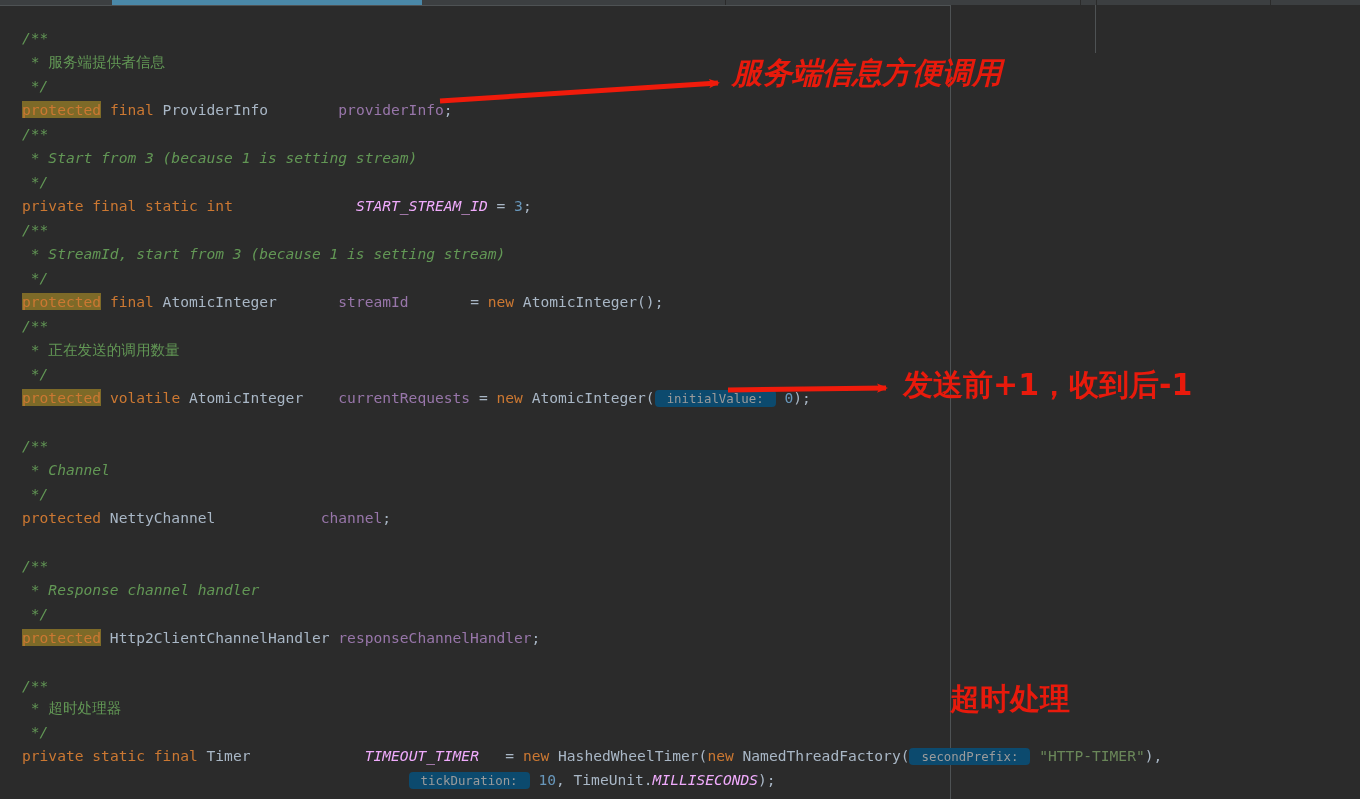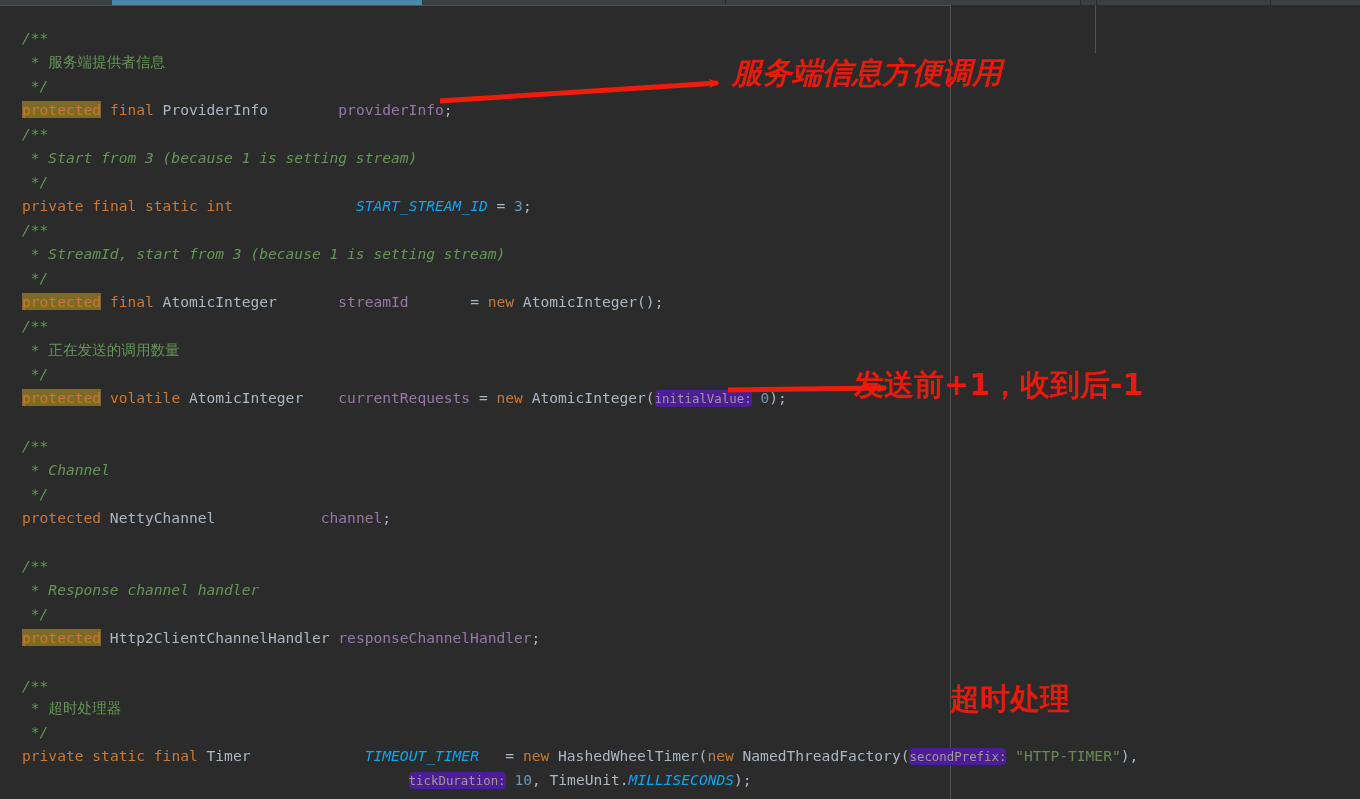--- a/index.html
+++ b/index.html
@@ -24,28 +24,28 @@
     white-space:pre;
   }
   .line{position:absolute;left:0;height:23.8px;padding-left:22px;white-space:pre;}
 
   
   .cm   {color:#629755;font-style:italic;}   
   .cmcn {color:#629755;font-family:"DejaVu Sans",sans-serif;font-style:normal;}
   .kw   {color:#cc7832;}                      
   .ty   {color:#a9b7c6;}                      
   .fld  {color:#9876aa;}                      
-  .sfld {color:#0ea5e9;font-style:italic;}    
+  .sfld {color:#f0abfc;font-style:italic;}    
   .num  {color:#6897bb;}
   .str  {color:#6a8759;}
   .pn   {color:#a9b7c6;}
   .hl   {background:#7d6a28;color:#cc7832;}   
   .hint {
-    background:#4c1d95;color:#9b9b9b;border-radius:4px;
-    padding:1px 0;font-size:12.4px;font-style:normal;
+    background:#0c4a6e;color:#9b9b9b;border-radius:4px;
+    padding:1px 12px;font-size:12.4px;font-style:normal;
   }
 
   
   .anno{
     position:absolute;color:#e81a0c;
     font-family:"DejaVu Sans","Liberation Sans",sans-serif;
     font-size:30px;font-weight:700;line-height:1;white-space:pre;
   }
   .arrow{position:absolute;}
 </style>
@@ -62,21 +62,21 @@
     <div class="topbar-sep" style="left:1270px;"></div>
   </div>
   <div class="editor-top-rule"></div>
   <div class="panel-vline" style="left:950px;top:5px;height:794px;"></div>
   <div class="panel-vline" style="left:1095px;top:5px;height:48px;"></div>
 
   <div class="code" id="code-area"><div class="line" style="top: 20px;"><span class="cm">/**</span></div><div class="line" style="top: 44px;"><span class="cm"> * </span><span class="cmcn">服务端提供者信息</span></div><div class="line" style="top: 68px;"><span class="cm"> */</span></div><div class="line" style="top: 92px;"><span class="hl">protected</span><span class="pn"> </span><span class="kw">final</span><span class="ty"> ProviderInfo        </span><span class="fld">providerInfo</span><span class="pn">;</span></div><div class="line" style="top: 116px;"><span class="cm">/**</span></div><div class="line" style="top: 140px;"><span class="cm"> * Start from 3 (because 1 is setting stream)</span></div><div class="line" style="top: 164px;"><span class="cm"> */</span></div><div class="line" style="top: 188px;"><span class="kw">private</span><span class="pn"> </span><span class="kw">final</span><span class="pn"> </span><span class="kw">static</span><span class="pn"> </span><span class="kw">int</span><span class="pn">              </span><span class="sfld">START_STREAM_ID</span><span class="pn"> = </span><span class="num">3</span><span class="pn">;</span></div><div class="line" style="top: 212px;"><span class="cm">/**</span></div><div class="line" style="top: 236px;"><span class="cm"> * StreamId, start from 3 (because 1 is setting stream)</span></div><div class="line" style="top: 260px;"><span class="cm"> */</span></div><div class="line" style="top: 284px;"><span class="hl">protected</span><span class="pn"> </span><span class="kw">final</span><span class="ty"> AtomicInteger       </span><span class="fld">streamId</span><span class="pn">       = </span><span class="kw">new</span><span class="ty"> AtomicInteger();</span></div><div class="line" style="top: 308px;"><span class="cm">/**</span></div><div class="line" style="top: 332px;"><span class="cm"> * </span><span class="cmcn">正在发送的调用数量</span></div><div class="line" style="top: 356px;"><span class="cm"> */</span></div><div class="line" style="top: 380px;"><span class="hl">protected</span><span class="pn"> </span><span class="kw">volatile</span><span class="ty"> AtomicInteger    </span><span class="fld">currentRequests</span><span class="pn"> = </span><span class="kw">new</span><span class="ty"> AtomicInteger(</span><span class="hint">initialValue:</span><span class="pn"> </span><span class="num">0</span><span class="pn">);</span></div><div class="line" style="top: 404px;">&nbsp;</div><div class="line" style="top: 428px;"><span class="cm">/**</span></div><div class="line" style="top: 452px;"><span class="cm"> * Channel</span></div><div class="line" style="top: 476px;"><span class="cm"> */</span></div><div class="line" style="top: 500px;"><span class="kw">protected</span><span class="ty"> NettyChannel            </span><span class="fld">channel</span><span class="pn">;</span></div><div class="line" style="top: 524px;">&nbsp;</div><div class="line" style="top: 548px;"><span class="cm">/**</span></div><div class="line" style="top: 572px;"><span class="cm"> * Response channel handler</span></div><div class="line" style="top: 596px;"><span class="cm"> */</span></div><div class="line" style="top: 620px;"><span class="hl">protected</span><span class="ty"> Http2ClientChannelHandler </span><span class="fld">responseChannelHandler</span><span class="pn">;</span></div><div class="line" style="top: 644px;">&nbsp;</div><div class="line" style="top: 668px;"><span class="cm">/**</span></div><div class="line" style="top: 690px;"><span class="cm"> * </span><span class="cmcn">超时处理器</span></div><div class="line" style="top: 714px;"><span class="cm"> */</span></div><div class="line" style="top: 738px;"><span class="kw">private</span><span class="pn"> </span><span class="kw">static</span><span class="pn"> </span><span class="kw">final</span><span class="ty"> Timer             </span><span class="sfld">TIMEOUT_TIMER</span><span class="pn">   = </span><span class="kw">new</span><span class="ty"> HashedWheelTimer(</span><span class="kw">new</span><span class="ty"> NamedThreadFactory(</span><span class="hint">secondPrefix:</span><span class="pn"> </span><span class="str">"HTTP-TIMER"</span><span class="pn">),</span></div><div class="line" style="top: 762px;"><span class="pn">                                            </span><span class="hint">tickDuration:</span><span class="pn"> </span><span class="num">10</span><span class="ty">, TimeUnit.</span><span class="sfld">MILLISECONDS</span><span class="pn">);</span></div></div>
 
   <div id="anno-layer">
       <div class="anno" style="left: 732px; top: 58px; font-style: italic;">服务端信息方便调用</div>
-      <div class="anno" style="left: 854px; top: 370px;">发送前+1，收到后-1</div>
+      <div class="anno" style="left: 903px; top: 370px;">发送前+1，收到后-1</div>
       <div class="anno" style="left: 950px; top: 684px; font-family: Liberation Serif, serif;">超时处理</div>
     </div>
 
   <svg class="arrow" width="1360" height="799" style="left:0;top:0;pointer-events:none;">
     <defs>
       <marker id="ah" markerWidth="11" markerHeight="11" refX="9" refY="5.5" orient="auto" markerUnits="userSpaceOnUse">
         <path d="M0,0.8 L11,5.5 L0,10.2 L2.6,5.5 Z" fill="#f01b0b"></path>
       </marker>
     </defs>
     <g id="arrow-group">

